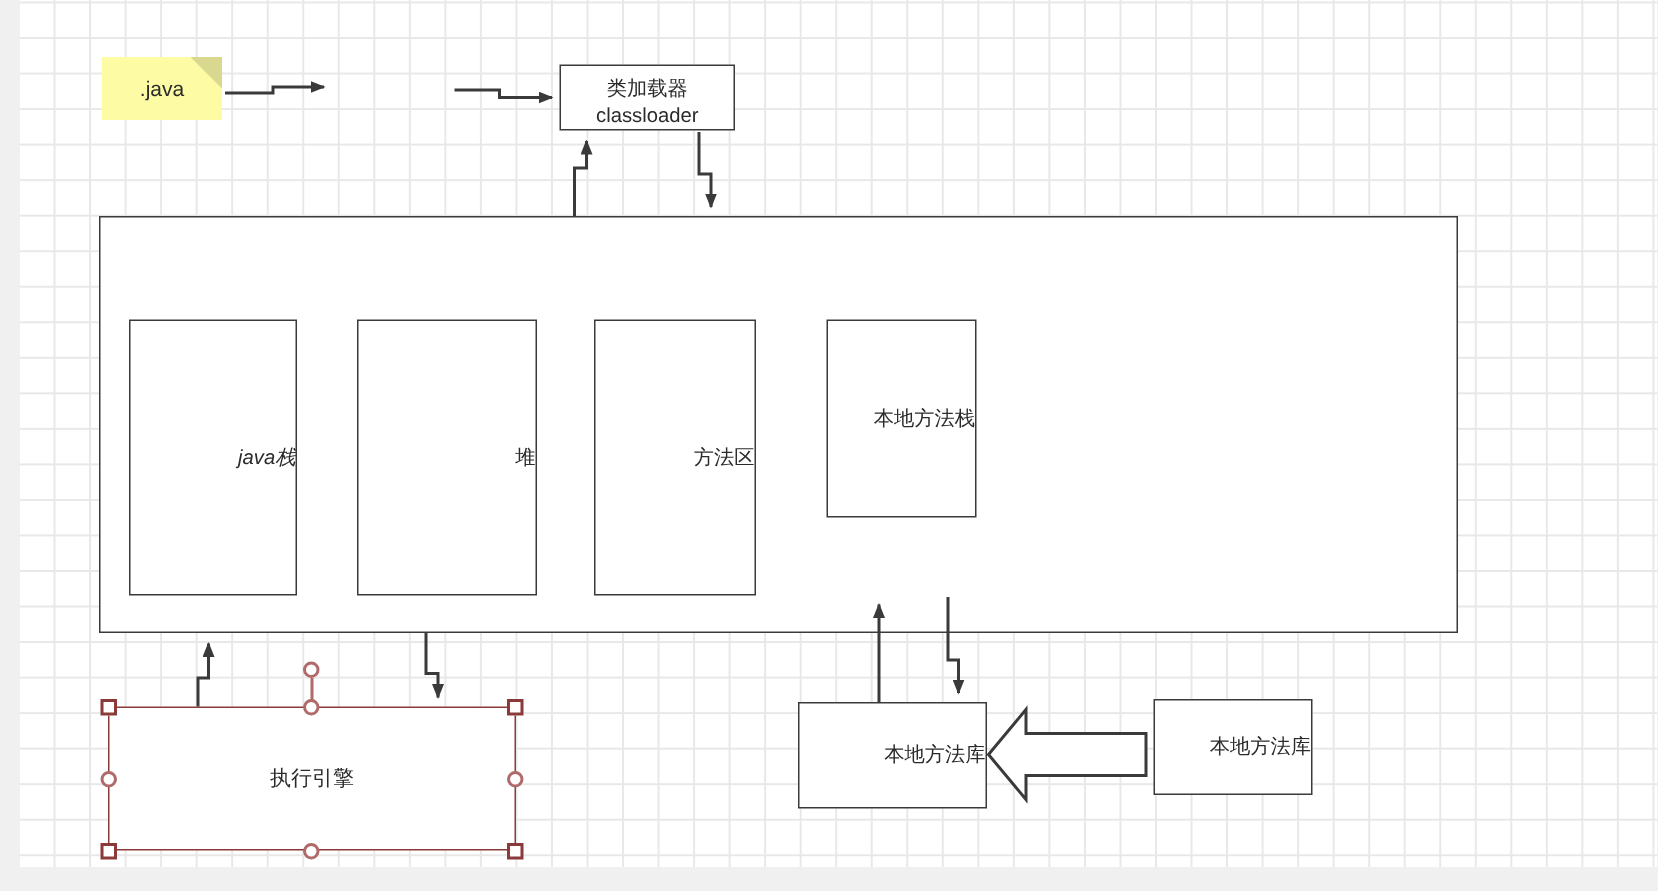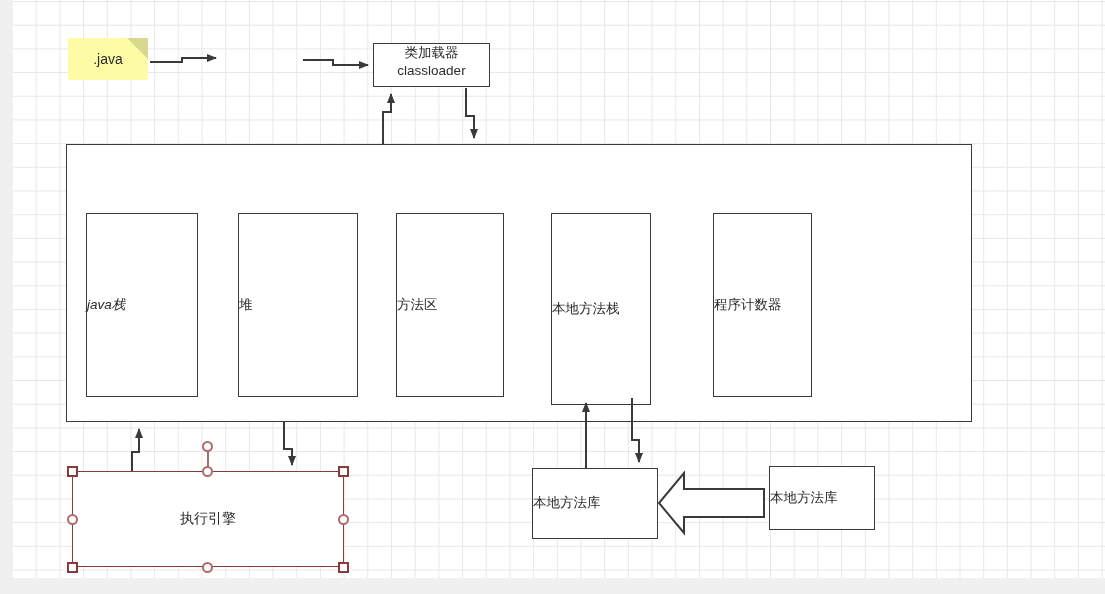--- a/index.html
+++ b/index.html
@@ -32,21 +32,21 @@
   }
   .shape {
     position: absolute;
     box-sizing: border-box;
   }
   .boxed {
     border: 1.6px solid #3a3a3a;
     background: #ffffff;
     display: flex;
     align-items: center;
-    justify-content: flex-start;
+    justify-content: flex-end;
     text-align: center;
     color: #2b2b2b;
     font-size: 13.5px;
     line-height: 1.35;
   }
   .note {
     background: #fdfba4;
     display: flex;
     align-items: center;
     justify-content: center;
@@ -133,27 +133,24 @@
   </div>
 
   <div class="shape boxed" style="left:238px; top:213px; width:120px; height:184px;">
     <span>堆</span>
   </div>
 
   <div class="shape boxed" style="left:396px; top:213px; width:108px; height:184px;">
     <span>方法区</span>
   </div>
 
-  <div class="shape boxed" style="left:551px; top:213px; width:100px; height:192px;">
+  <div class="shape boxed" style="left:551px; top:213px; width:100px; height:132px;">
     <span>本地方法栈</span>
   </div>
 
-  <div class="shape boxed" style="left:713px; top:213px; width:99px; height:184px;">
-    <span>程序计数器</span>
-  </div>
 
   <div class="shape boxed" style="left:532px; top:468px; width:126px; height:71px;">
     <span>本地方法库</span>
   </div>
 
   <div class="shape boxed" style="left:769px; top:466px; width:106px; height:64px;">
     <span>本地方法库</span>
   </div>
 
   <div class="sel-box" style="left:72px; top:471px; width:272px; height:96px;justify-content:center;">

